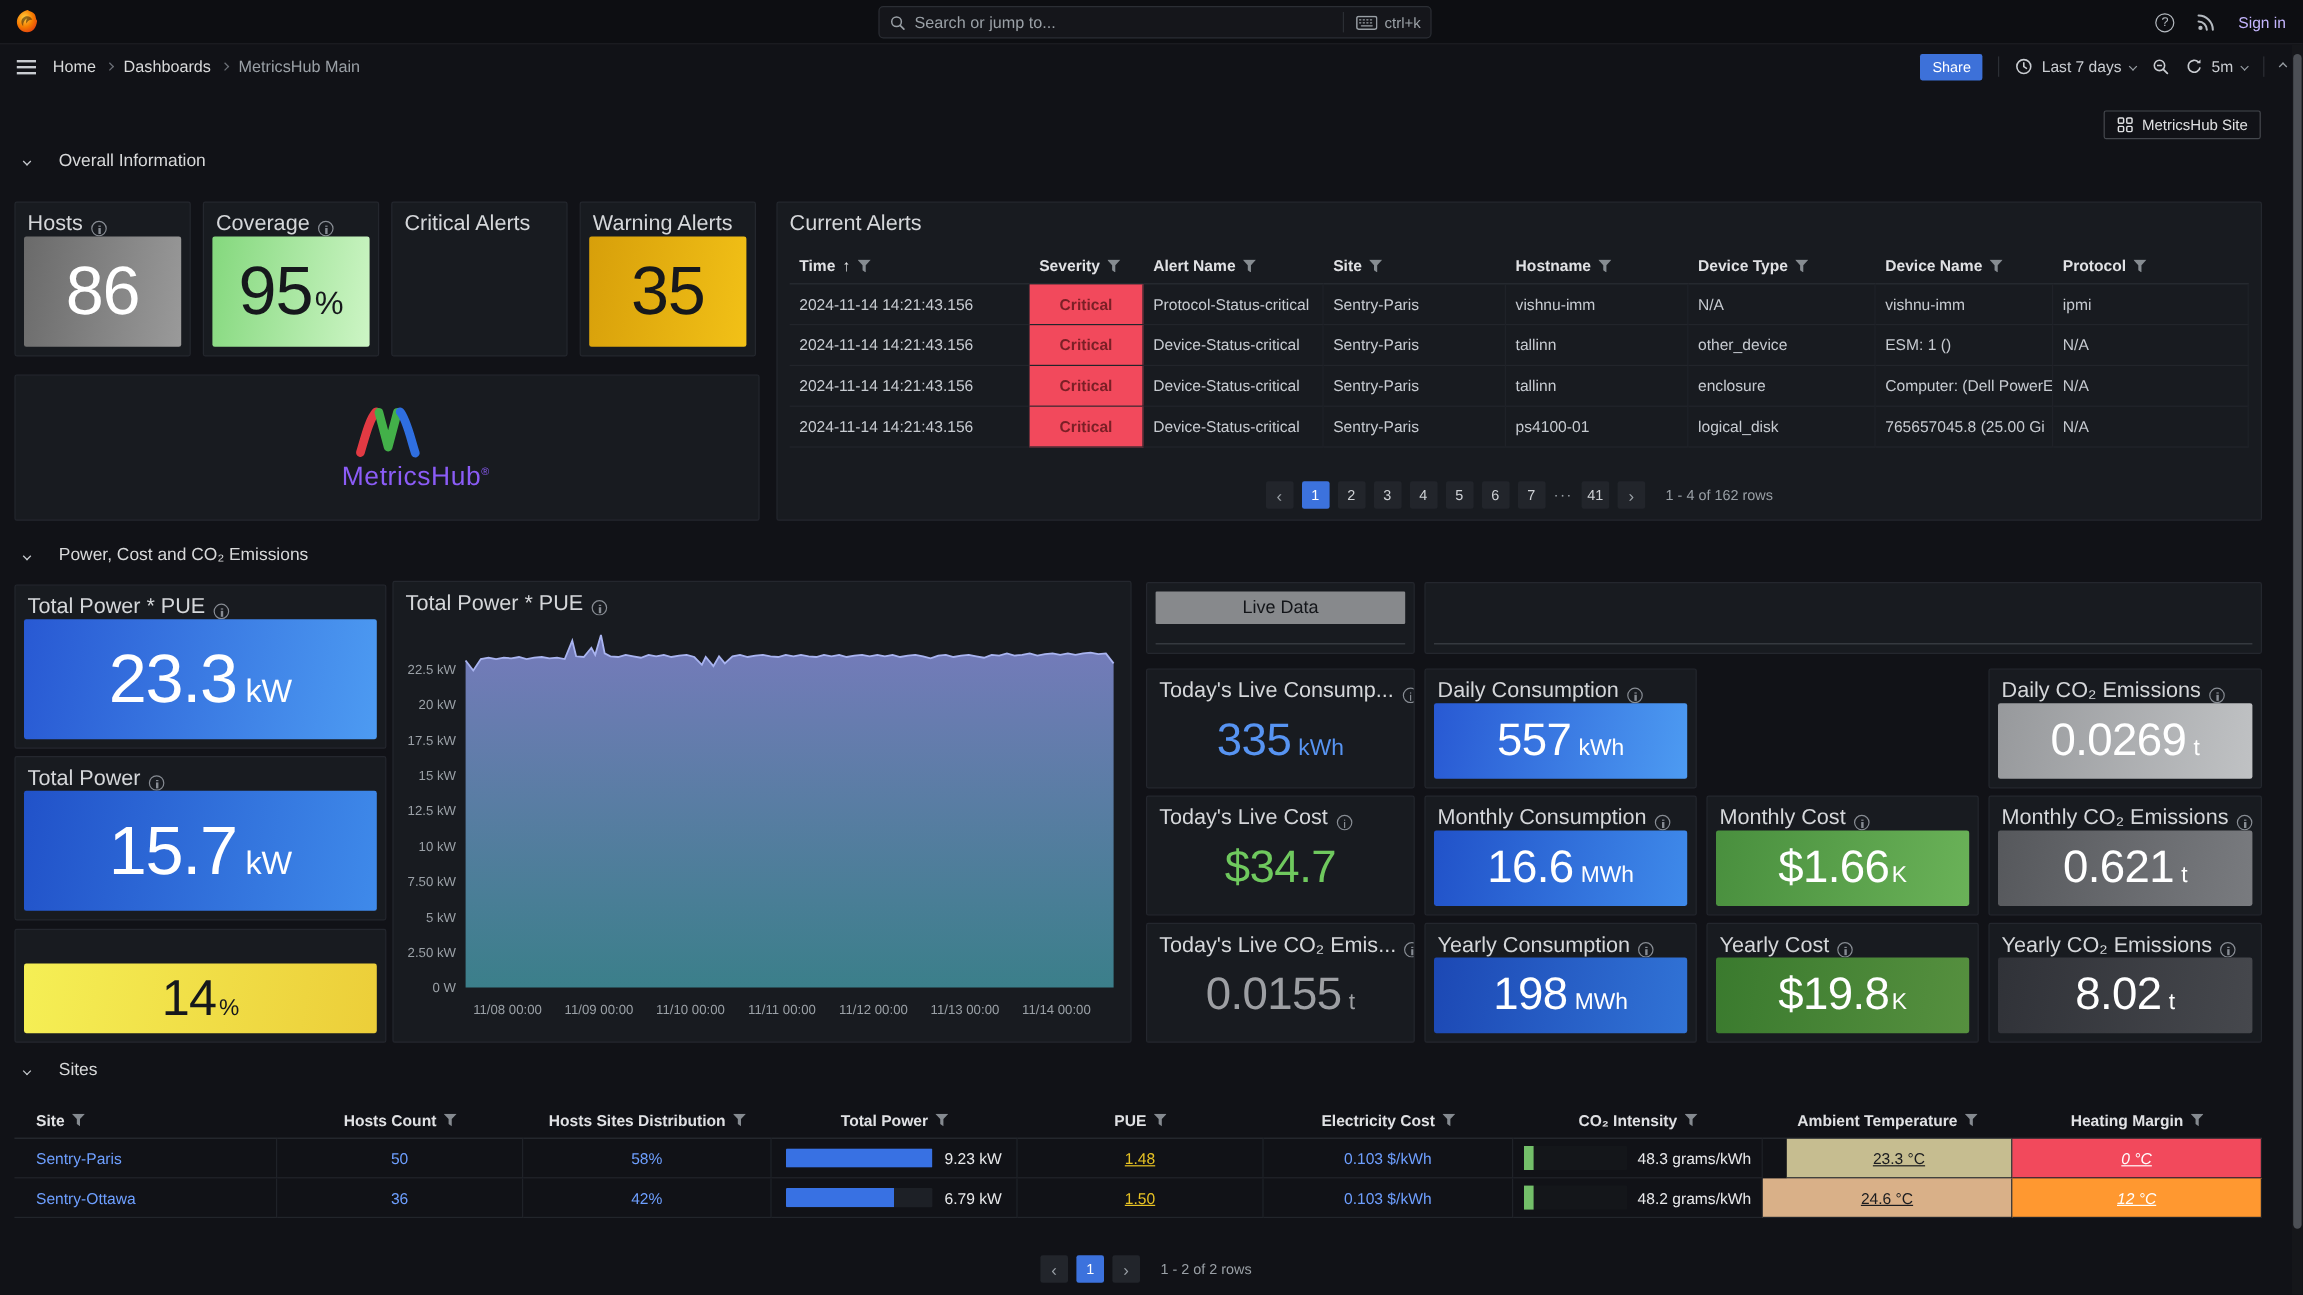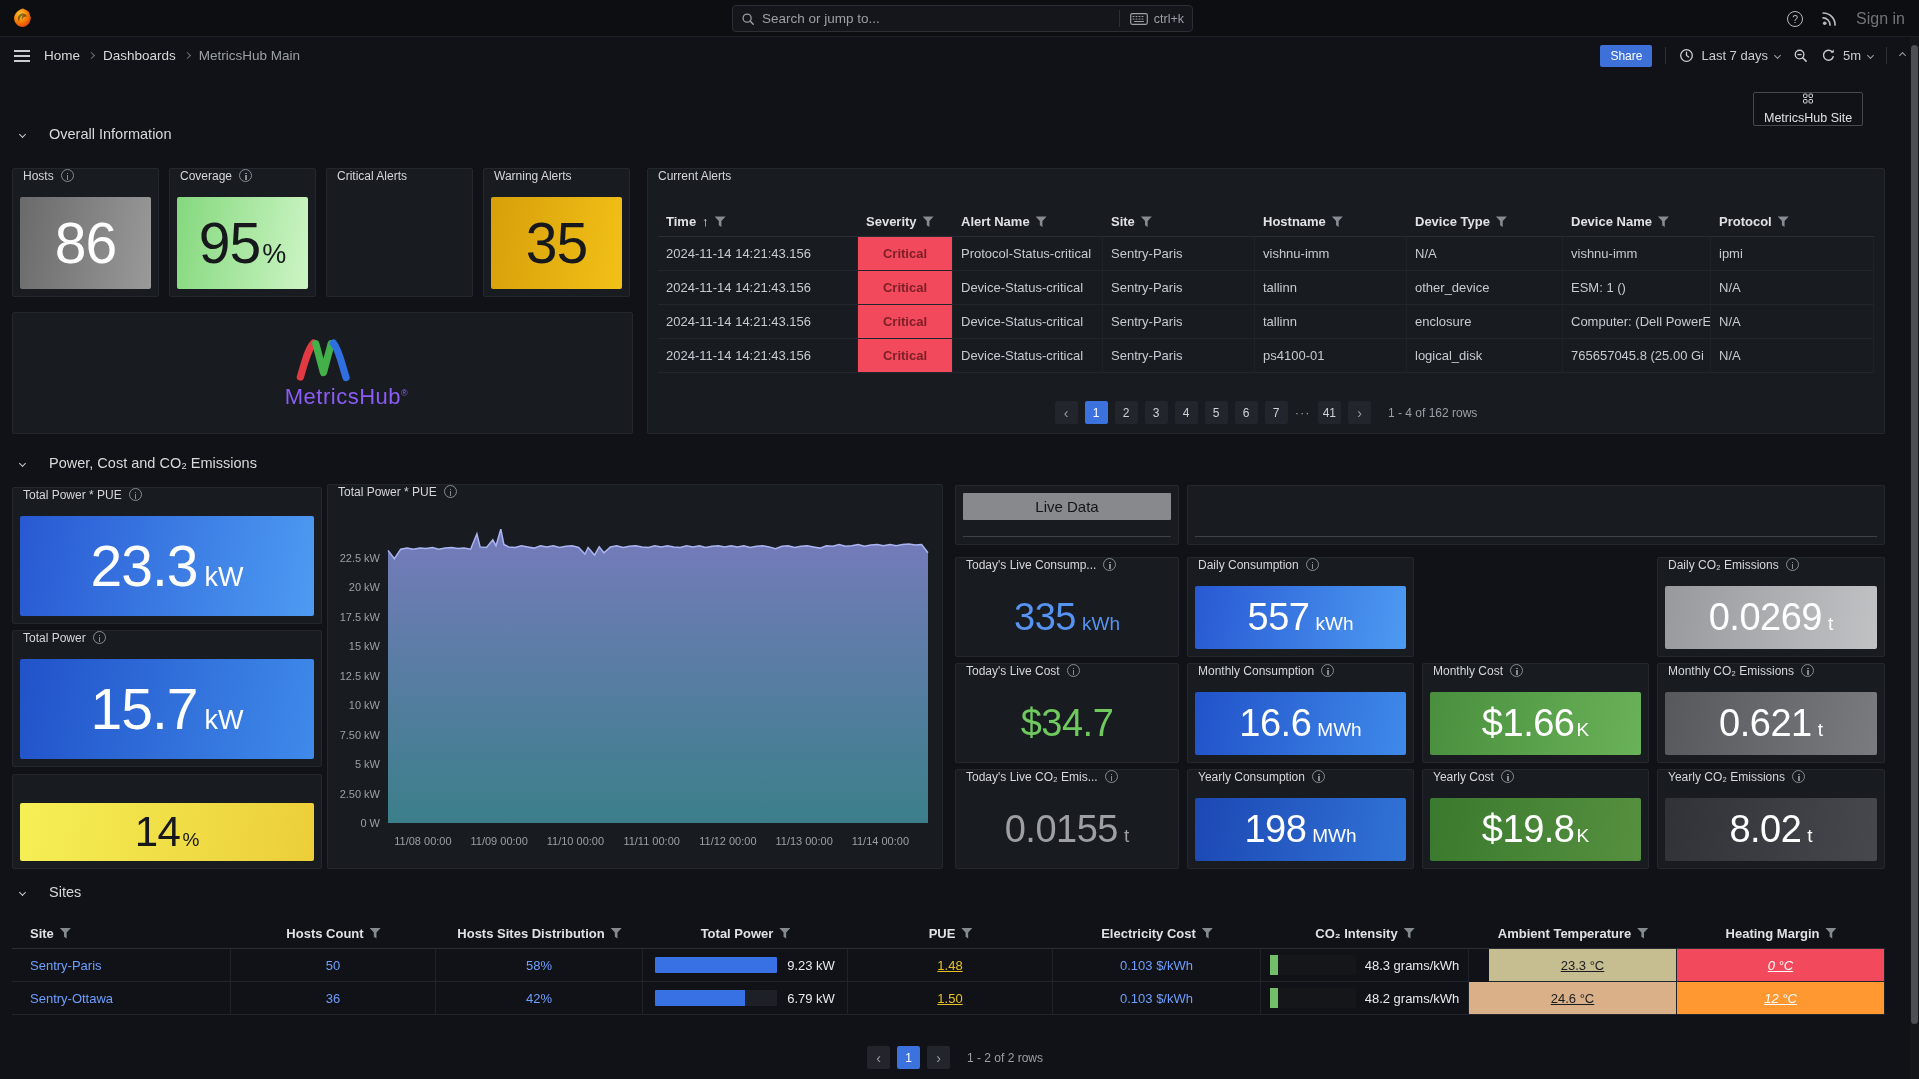--- a/index.html
+++ b/index.html
@@ -15,21 +15,21 @@
     border:1px solid #2b2e34; border-radius:4px; display:flex; align-items:center; padding:0 8px; color:#9aa0a6; }
   .search .mag { flex:0 0 auto; width:14px; height:14px; margin-right:7px; color:#9aa0a6; }
   .search input { flex:1; background:transparent; border:none; outline:none; color:#c7cbd1; font-size:13.5px; }
   .search input::placeholder { color:#9aa0a6; }
   .shortcut { display:flex; align-items:center; gap:6px; padding-left:10px; border-left:1px solid #2b2e34;
     height:17px; font-size:12.5px; color:#9aa0a6; }
   .navright { position:absolute; right:14px; top:0; height:37px; display:flex; align-items:center; gap:18px; }
   .navico { width:17px; height:17px; color:#b5bac0; cursor:pointer; }
   .helpcirc { width:16px; height:16px; border:1.4px solid #b5bac0; border-radius:50%; color:#b5bac0;
     font-size:10.5px; display:flex; align-items:center; justify-content:center; cursor:pointer; }
-  .signin { color:#737373; font-size:16px; cursor:pointer; }
+  .signin { color:#c4b5fd; font-size:13px; cursor:pointer; }
 
   
   .toolbar { position:absolute; left:0; top:37px; width:100%; height:37px; display:flex; align-items:center; padding:0 14px; }
   .burger { width:16px; height:12px; border-top:2px solid #c9ccd1; border-bottom:2px solid #c9ccd1; position:relative; cursor:pointer; margin-right:14px; }
   .burger::after { content:""; position:absolute; left:0; top:3px; width:16px; height:2px; background:#c9ccd1; }
   .crumbs { display:flex; align-items:center; gap:9px; font-size:13.5px; }
   .crumb { color:#d8d9da; cursor:pointer; }
   .crumb.current { color:#9aa0a6; cursor:default; }
   .chev { display:inline-block; width:5px; height:5px; border-right:1.6px solid #6c7077; border-bottom:1.6px solid #6c7077; }
   .chev.right { transform:rotate(-45deg); }
@@ -45,21 +45,21 @@
   
   .scrollbar { position:absolute; right:0; top:37px; width:9px; bottom:0; background:#15161a; }
   .scrollthumb { position:absolute; left:1px; right:1px; top:8px; height:94%; background:#4c4f55; border-radius:4px; cursor:pointer; }
 
   
   .canvas { position:absolute; left:0; top:74px; right:9px; bottom:0; }
   .sect { position:absolute; display:flex; align-items:center; gap:24px; font-size:14.5px; font-weight:400; color:#d8d9da; cursor:pointer; }
   .sect .chev { border-color:#c9ccd1; }
 
   .panel { position:absolute; background:#181b20; border:1px solid #24272e; border-radius:2px; }
-  .ptitle { height:28px; display:flex; align-items:flex-start; gap:7px; padding:0 10px; font-size:12px; color:#d5d7da; white-space:nowrap; overflow:hidden; }
+  .ptitle { height:28px; display:flex; align-items:flex-end; gap:7px; padding:0 10px; font-size:18px; color:#d5d7da; white-space:nowrap; overflow:hidden; }
   .info { position:relative; flex:0 0 auto; width:13px; height:13px; border:1px solid #878c93; border-radius:50%; cursor:pointer; }
   .info::before { content:""; position:absolute; left:5px; top:2.6px; width:1.6px; height:1.6px; background:#878c93; }
   .info::after  { content:""; position:absolute; left:5px; top:5.4px; width:1.6px; height:4.4px; background:#878c93; }
 
   .statbg { position:absolute; left:7px; right:7px; top:28px; bottom:7px; border-radius:2px;
     display:flex; align-items:baseline; justify-content:center; }
   .statbg .inner { display:flex; align-items:baseline; align-self:center; }
   .bigval { font-size:57px; font-weight:500; letter-spacing:-1px; }
   .bigunit { font-size:27px; font-weight:500; margin-left:7px; }
   .midval { font-size:38px; font-weight:500; letter-spacing:-0.5px; }
@@ -127,22 +127,22 @@
   .ptrack { width:122px; height:16px; background:#1d2026; border-radius:1px; overflow:hidden; }
   .pbar { height:100%; background:#3871e3; }
   .pval { margin-left:10px; color:#e8e9eb; }
   .co2track { width:86px; height:20px; background:#14161a; border-radius:1px; display:flex; }
   .co2bar { width:8px; height:100%; background:#73bf69; }
   .co2val { margin-left:9px; color:#e8e9eb; }
   .fillcell { text-decoration:underline; cursor:pointer; font-weight:400; }
   .tempcell { color:#1b1c1f; } .margincell { color:#fff;font-style:italic; }
 
   
-  .sitebtn { position:absolute; left:1753px; top:18px; height:34px; padding:0 10px; display:flex; align-items:center; gap:7px;
-    background:transparent; border:1px solid #45484e; border-radius:2px; color:#dfe0e2; font-size:12.5px; cursor:pointer;flex-direction:column; }
+  .sitebtn { position:absolute; left:1753px; top:18px; height:24px; padding:0 10px; display:flex; align-items:center; gap:7px;
+    background:transparent; border:1px solid #45484e; border-radius:2px; color:#dfe0e2; font-size:12.5px; cursor:pointer; }
   .gridico { width:14px; height:14px; color:#dfe0e2; }
 
   
   .mhlogo { display:flex; flex-direction:column; align-items:center; justify-content:center; height:100%; }
   .mhtext { margin-top:2px; font-size:22px; color:#8b5cf6; letter-spacing:0.5px;margin-left:48px; }
   .mhtext sup { font-size:9px; }
 </style>
 </head>
 <body>
 

